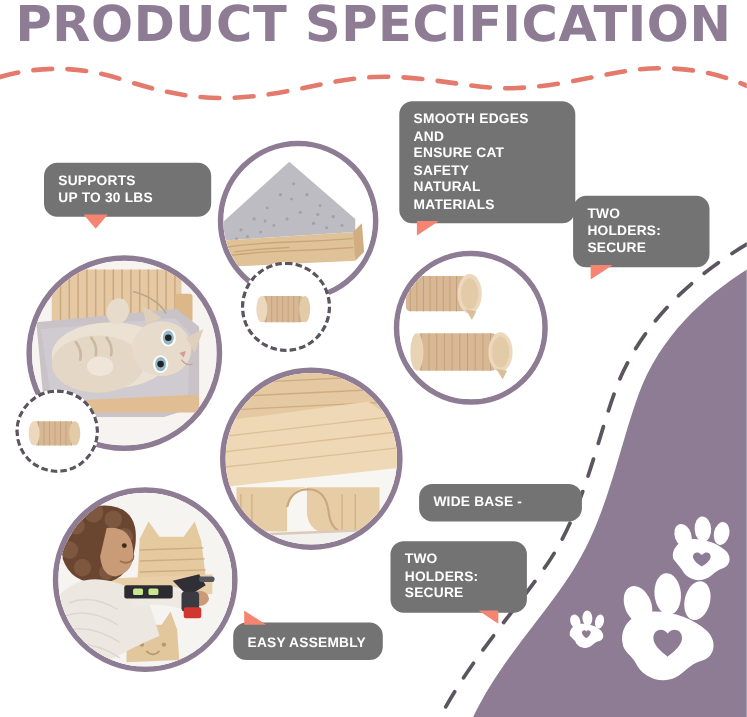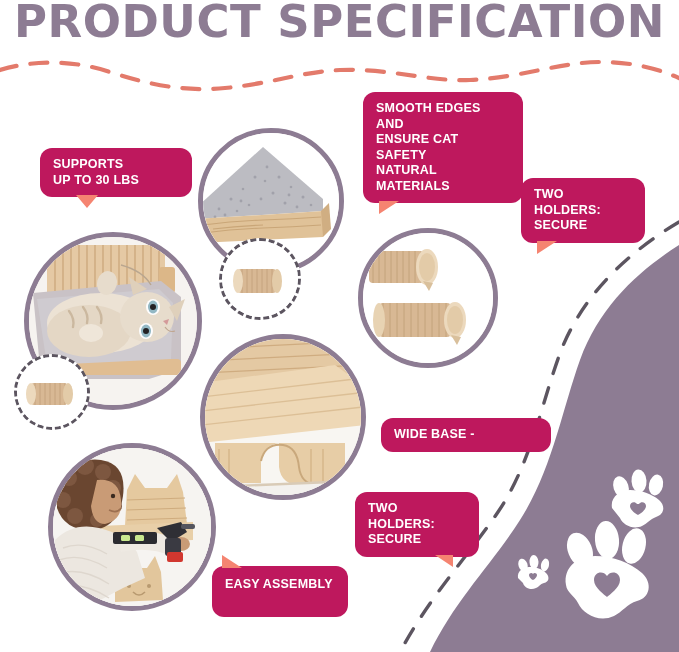--- a/index.html
+++ b/index.html
@@ -53,21 +53,21 @@
   .dashed-circle {
     position: absolute;
     border-radius: 50%;
     border: 3px dashed #5c5560;
     background: #ffffff;
     overflow: hidden;
   }
   
   .callout {
     position: absolute;
-    background: #be185d;
+    background: #737373;
     color: #ffffff;
     border-radius: 12px;
     font-size: 12.5px;
     font-weight: bold;
     line-height: 15.5px;
     letter-spacing: 0.2px;
     padding: 9px 13px;
     box-sizing: border-box;
     text-transform: uppercase;
   }
@@ -439,28 +439,28 @@
     <div>NATURAL MATERIALS</div>
     <span class="tail tail-down-left"></span>
   </div>
 
   <div class="callout" style="left:521px; top:178px; width:124px;">
     <div>TWO HOLDERS:</div>
     <div>SECURE</div>
     <span class="tail tail-down-left"></span>
   </div>
 
-  <div class="callout" style="left:381px; top:418px; width:170px;">
+  <div class="callout" style="left:381px; top:440px; width:148px;">
     <div>WIDE BASE -</div>
   </div>
 
   <div class="callout" style="left:355px; top:492px; width:124px;">
     <div>TWO HOLDERS:</div>
     <div>SECURE</div>
     <span class="tail tail-right-down"></span>
   </div>
 
-  <div class="callout" style="left:212px; top:566px; width:136px; padding-top:11px; padding-bottom:24px;">
+  <div class="callout" style="left:212px; top:566px; width:136px; padding-top:11px; padding-bottom:7px;">
     <div>EASY ASSEMBLY</div>
     <span class="tail tail-up-left"></span>
   </div>
 
 </div>
 
 </body></html>

